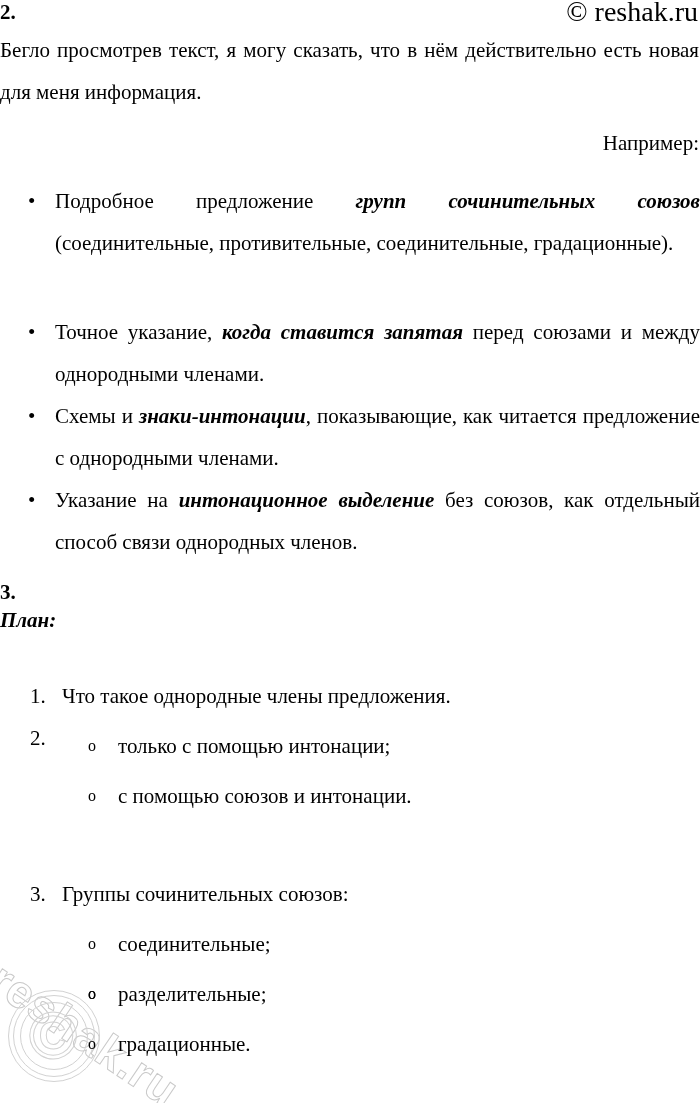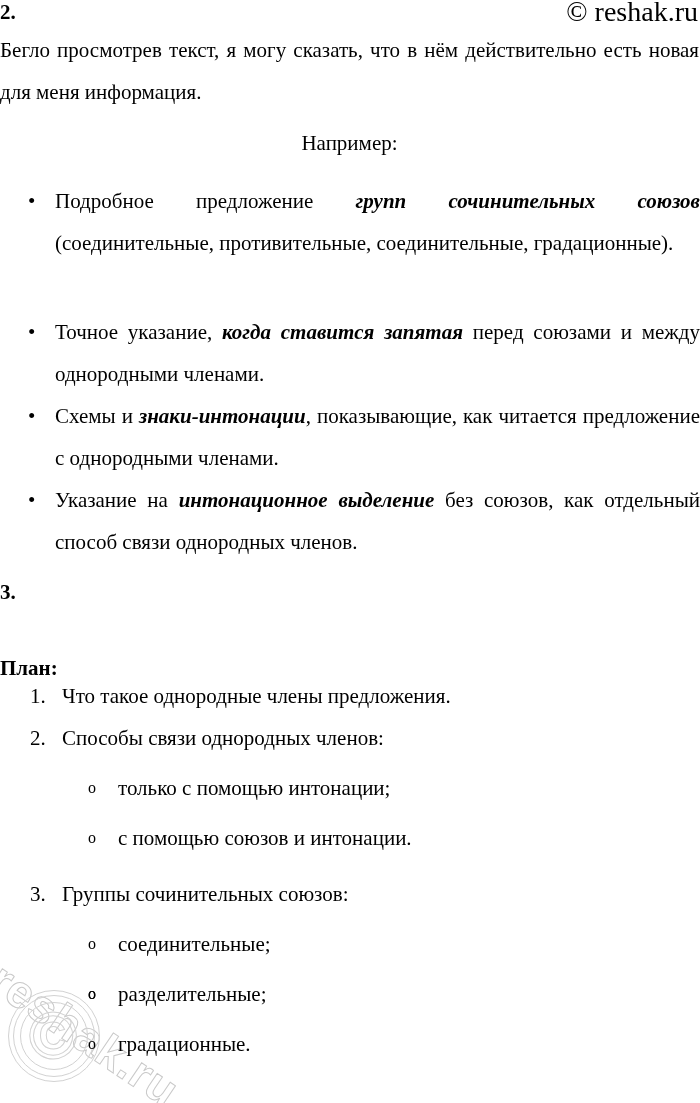--- a/index.html
+++ b/index.html
@@ -85,42 +85,42 @@
   }
 
   .hdr {
     position: absolute;
     font-weight: bold;
     font-size: 21px;
     line-height: 24px;
   }
   #h2  { left: 0px;  top: 0px; }
   #h3  { left: 0px;  top: 580px; }
-  #plan{ left: 0px;  top: 656px; }
+  #plan{ left: 0px;  top: 608px; font-style: italic; }
 
   .copyright {
     position: absolute;
     right: 2px;
     top: 0px;
     font-size: 28px;
     line-height: 24px;
     white-space: nowrap;
   }
 
   .para {
     position: absolute;
     left: 0px;
     width: 699px;
     text-align: justify;
     text-justify: inter-word;
     font-size: 21px;
     line-height: 42px;
   }
   #p-intro  { top: 29px; }
-  #p-naprimer { top: 122px; text-align: center; }
+  #p-naprimer { top: 122px; text-align: right; }
 
   
   .bul {
     position: absolute;
     left: 0px;
     width: 700px;
   }
   .bul-item {
     position: relative;
     padding-left: 55px;
@@ -240,21 +240,20 @@
     <div id="n1">
       <div class="num-item">
         <span class="nm">1.</span>
         <span>Что такое однородные члены предложения.</span>
       </div>
     </div>
 
     <div id="n2">
       <div class="num-item">
         <span class="nm">2.</span>
-        <span>Способы связи однородных членов:</span>
       </div>
       <div class="sub">
         <div class="sub-item">
           <span class="om">o</span>
           <span>только с помощью интонации;</span>
         </div>
         <div class="sub-item">
           <span class="om">o</span>
           <span>с помощью союзов и интонации.</span>
         </div>

